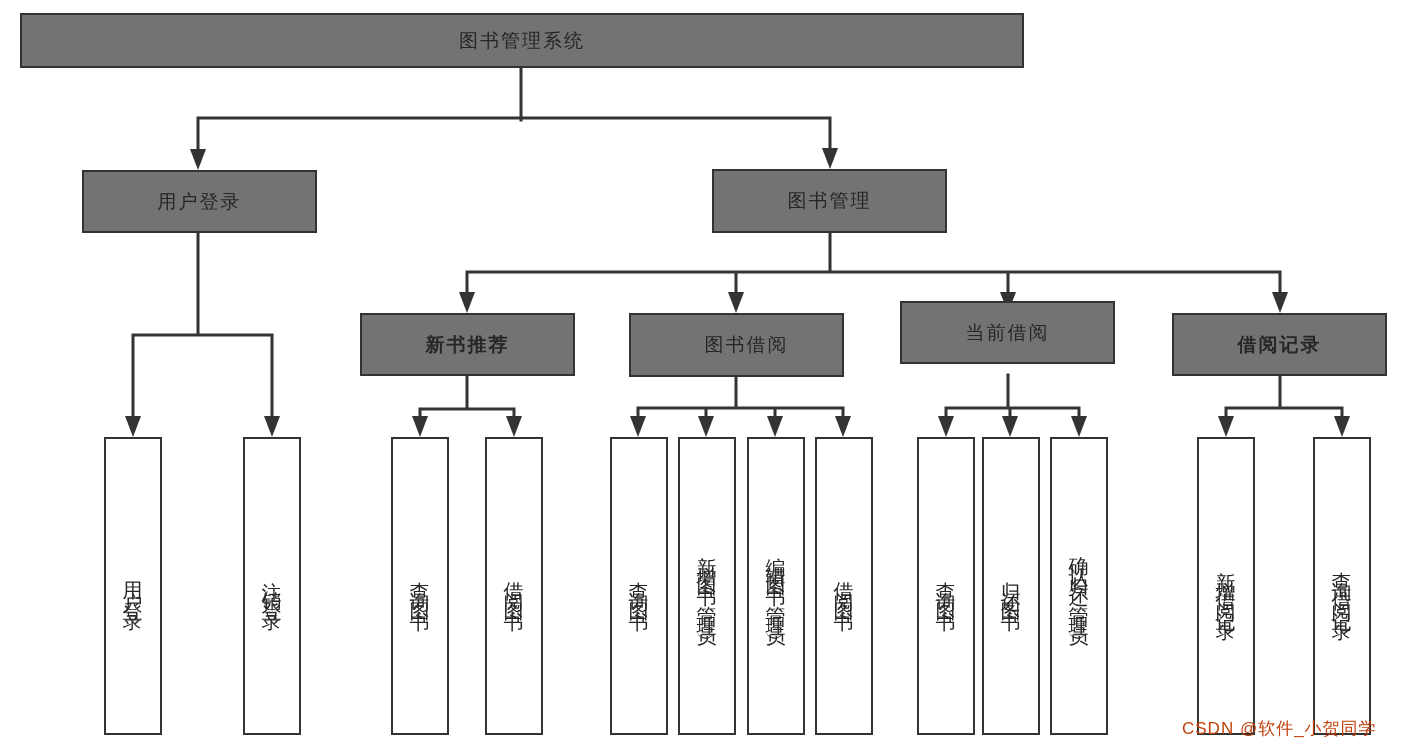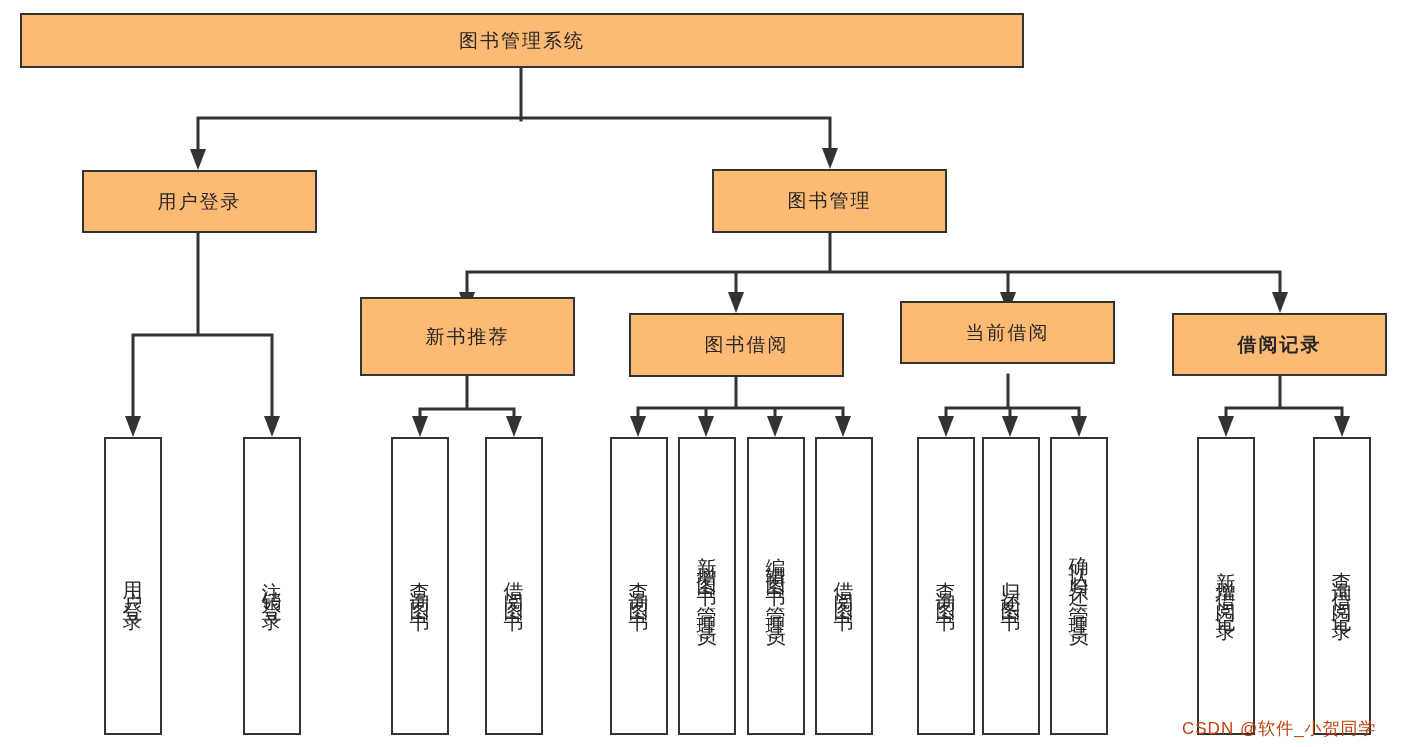--- a/index.html
+++ b/index.html
@@ -2,31 +2,31 @@
 <html><head>
 <meta charset="utf-8">
 <style>
   html,body{margin:0;padding:0;background:#ffffff;}
   .canvas{
     position:relative;width:1405px;height:747px;background:#ffffff;overflow:hidden;
     font-family:"Liberation Sans","DejaVu Sans",sans-serif;
   }
   .connectors{position:absolute;left:0;top:0;width:1405px;height:747px;}
   .box{
-    position:absolute;background:#fdba74;border:2.5px solid #333333;box-sizing:border-box;
+    position:absolute;background:#737373;border:2.5px solid #333333;box-sizing:border-box;
     display:flex;align-items:center;justify-content:center;
     color:#262626;font-size:19px;letter-spacing:2px;white-space:nowrap;
   }
   
   .b-root{left:20px;top:13px;width:1004px;height:55px;}
   
   .b-userlogin{left:82px;top:170px;width:235px;height:63px;}
   .b-bookmgmt{left:712px;top:169px;width:235px;height:64px;}
   
-  .b-newbook{left:360px;top:297px;width:215px;height:79px;}
+  .b-newbook{left:360px;top:313px;width:215px;height:63px;font-weight:bold;}
   .b-borrow{left:629px;top:313px;width:215px;height:64px;padding-left:20px;}
   .b-current{left:900px;top:301px;width:215px;height:63px;}
   .b-record{left:1172px;top:313px;width:215px;height:63px;font-weight:bold;}
   
   .leaf{position:absolute;top:437px;width:58px;height:298px;background:#ffffff;
     border:2.5px solid #333333;box-sizing:border-box;
     display:flex;align-items:center;justify-content:center;}
   .leaf span{
     writing-mode:vertical-rl;text-orientation:mixed;
     font-size:20px;letter-spacing:10px;color:#262626;line-height:1;

